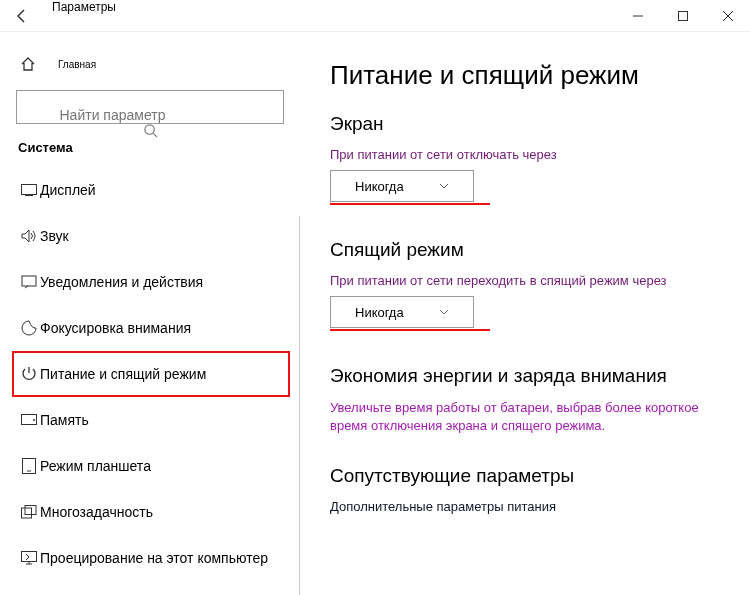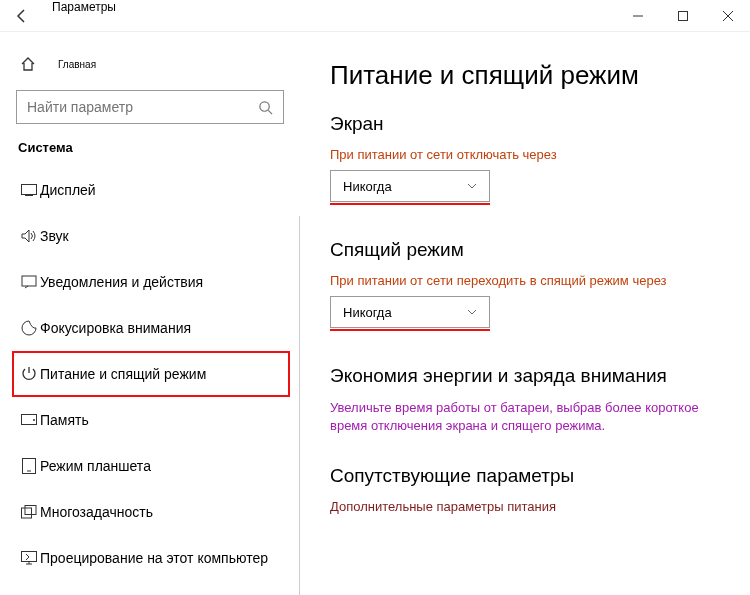--- a/index.html
+++ b/index.html
@@ -5,38 +5,38 @@
     * { box-sizing: border-box; margin: 0; padding: 0; font-family: "Segoe UI", Arial, sans-serif; }
     body { width: 750px; height: 595px; background: #fff; overflow: hidden; display: flex; flex-direction: column; }
     .chrome { height: 32px; display: flex; border-bottom: 1px solid #eee; }
     .chrome .back { width: 44px; display: flex; align-items: center; justify-content: center; font-size: 16px; }
     .chrome .title { font-size: 12px; padding-left: 8px; }
     .chrome .spacer { flex: 1; }
     .chrome .winbtn { width: 45px; height: 32px; display: flex; align-items: center; justify-content: center; font-size: 12px; }
     .main { flex: 1; display: flex; overflow: hidden; }
     .sidebar { width: 300px; padding: 12px 0 0 12px; position: relative; }
     .home { display: flex; align-items: center; height: 40px; gap: 22px; padding-left: 8px; font-size: 10px; cursor: default; }
-    .search { margin: 6px 16px 10px 4px; height: 34px; border: 1px solid #999; display: flex; align-items: center; padding: 4px 10px; }
+    .search { margin: 6px 16px 10px 4px; height: 34px; border: 1px solid #999; display: flex; align-items: center; padding: 16px 10px; flex-direction: column; }
     .search input { flex: 1; border: none; background: transparent; font-size: 14px; outline: none; }
     .search .sicon { color: #666; }
     .group { font-size: 13px; font-weight: 600; padding: 6px 0 12px 6px; }
     .navlist { }
     .navitem { display: flex; align-items: center; height: 46px; gap: 2px; padding-left: 8px; font-size: 14px; cursor: default; position: relative; }
     .navitem .nicon { width: 18px; display: flex; justify-content: center; color: #333; }
     .navitem.selected { outline: 2px solid #e11; outline-offset: -2px; margin-right: 10px; }
     .divider { position: absolute; right: 0; top: 184px; bottom: 0; width: 1px; background: #ccc; }
     .content { flex: 1; padding: 28px 30px 0 30px; overflow: hidden; }
     .h1 { font-size: 26px; font-weight: 400; margin-bottom: 22px; }
     .h2 { font-size: 19px; font-weight: 400; margin-bottom: 12px; }
-    .label { font-size: 13px; color: #c2410c; margin-bottom: 8px; }
-    .combo { display: inline-flex; align-items: center; justify-content: space-between; border: 1px solid #999; height: 32px; width: 160px; padding: 0 12px; font-size: 13px; }
+    .label { font-size: 13px; color: #701a75; margin-bottom: 8px; }
+    .combo { display: inline-flex; align-items: center; justify-content: space-between; border: 1px solid #999; height: 32px; width: 144px; padding: 0 24px; font-size: 13px; }
     .combo .chev { color: #555; font-size: 11px; }
     .redline { border-bottom: 2px solid #e11; width: 160px; margin-top: 1px; margin-bottom: 34px; }
     .desc { font-size: 13px; color: #a21caf; line-height: 1.4; margin-top: 6px; margin-bottom: 30px; max-width: 370px; }
-    .link { font-size: 13px; color: #7f1d1d; margin-top: 6px; }
+    .link { font-size: 13px; color: #0f172a; margin-top: 6px; }
     svg { display: block; }
   </style>
 </head>
 <body>
 
 <div class="chrome">
   <div class="back">
     <svg width="16" height="16" viewBox="0 0 16 16">
         <path d="M10 2 L4 8 L10 14" stroke="#333" stroke-width="1.5" fill="none"></path>
       </svg>

